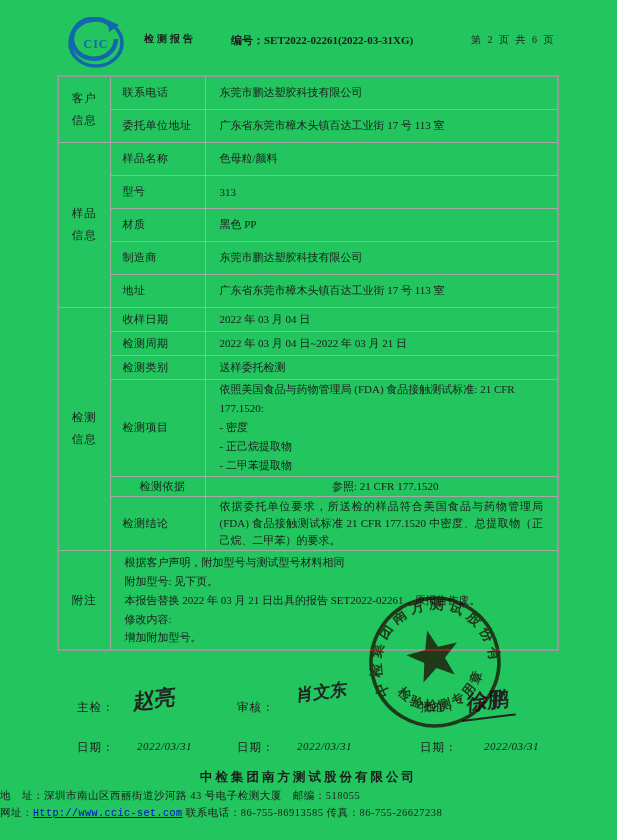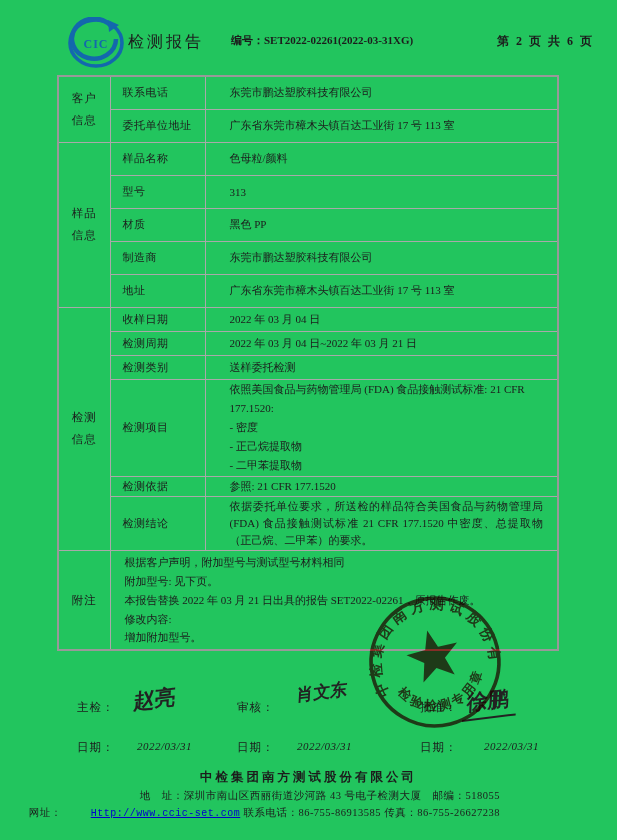--- a/index.html
+++ b/index.html
@@ -4,40 +4,40 @@
 <style>
   html,body{margin:0;padding:0;background:#ffffff;}
   .page{
     position:relative;width:617px;height:840px;background:#22c55e;overflow:hidden;
     font-family:"Liberation Serif","DejaVu Serif",serif;color:#1c1c1c;
   }
   .abs{position:absolute;}
 
   
   .logo{left:64px;top:17px;width:64px;height:52px;}
-  .hdr-title{left:128px;top:32px;font-size:16px;font-weight:normal;letter-spacing:3px;}
+  .hdr-title{left:144px;top:32px;font-size:10px;font-weight:bold;letter-spacing:3px;}
   .hdr-no{left:231px;top:33px;font-size:11px;font-weight:bold;}
-  .hdr-page{left:497px;top:33px;font-size:12px;font-weight:bold;letter-spacing:2px;}
+  .hdr-page{left:471px;top:33px;font-size:10px;font-weight:normal;letter-spacing:2px;}
 
   
   .report-table{
     position:absolute;left:57px;top:75px;width:502px;
     border-collapse:collapse;table-layout:fixed;
     font-size:11px;
   }
   .report-table td{border:1px solid #a9a9a9;vertical-align:middle;overflow:hidden;}
   .report-table{border:2px solid #999;}
   .sec{text-align:center;font-size:11.5px;letter-spacing:1px;font-family:Liberation Serif, serif;}
   .sec .sl{display:block;line-height:15px;margin:7px 0;}
   .lbl{padding:0 2px 0 12px;letter-spacing:0.5px;}
-  .val{padding:0 6px 0 24px;}
+  .val{padding:0 6px 0 14px;}
   .rh33{height:33px;}
   .rh24{height:24px;}
   .rh96{height:96px;}
-  .rh20{height:20px;}
+  .rh20{height:20px;text-align:center;}
   .rh52{height:52px;}
   .rh95{height:95px;}
   .vline{line-height:19.2px;white-space:nowrap;}
   .concl{line-height:17.2px;text-align:justify;padding:1px 8px 1px 0;}
   .noteline{line-height:18.8px;white-space:nowrap;}
   td.noteCell{padding:2px 6px 2px 14px;vertical-align:middle;}
 
   
   .sig-label{font-size:11.5px;letter-spacing:1px;}
   .sig-name{
@@ -47,25 +47,25 @@
   }
   .date-val{font-size:11px;letter-spacing:0.5px;font-style:italic;}
 
   
   .stamp{left:359px;top:586px;width:152px;height:152px;opacity:0.88;
          transform:rotate(-14deg);mix-blend-mode:multiply;pointer-events:none;}
 
   
   .ft-company{left:0;top:769px;width:617px;text-align:center;font-size:12.5px;
               font-weight:bold;letter-spacing:3px;}
-  .ft-line{left:0;width:500px;text-align:right;font-size:10.5px;letter-spacing:0.5px;}
+  .ft-line{left:0;width:500px;text-align:left;font-size:10.5px;letter-spacing:0.5px;}
   .ft-addr{top:789px;}
   .ft-web{top:806px;}
   .link{color:#0000cc;text-decoration:underline;cursor:pointer;
-        font-family:"Liberation Mono","DejaVu Sans Mono",monospace;font-size:10px;margin-left:29px;}
+        font-family:"Liberation Mono","DejaVu Sans Mono",monospace;font-size:10px;}
 </style>
 </head>
 <body>
 
 <div class="page">
 
   <svg class="abs logo" viewBox="0 0 64 52">
     <ellipse cx="32" cy="26" rx="26" ry="23" fill="none" stroke="#1368ad" stroke-width="3.6"></ellipse>
     <path d="M 47,9 A 22,20 0 1 0 52,22" fill="none" stroke="#1368ad" stroke-width="4.5"></path>
     <polygon points="44,3 55,8 45,15" fill="#1368ad"></polygon>

